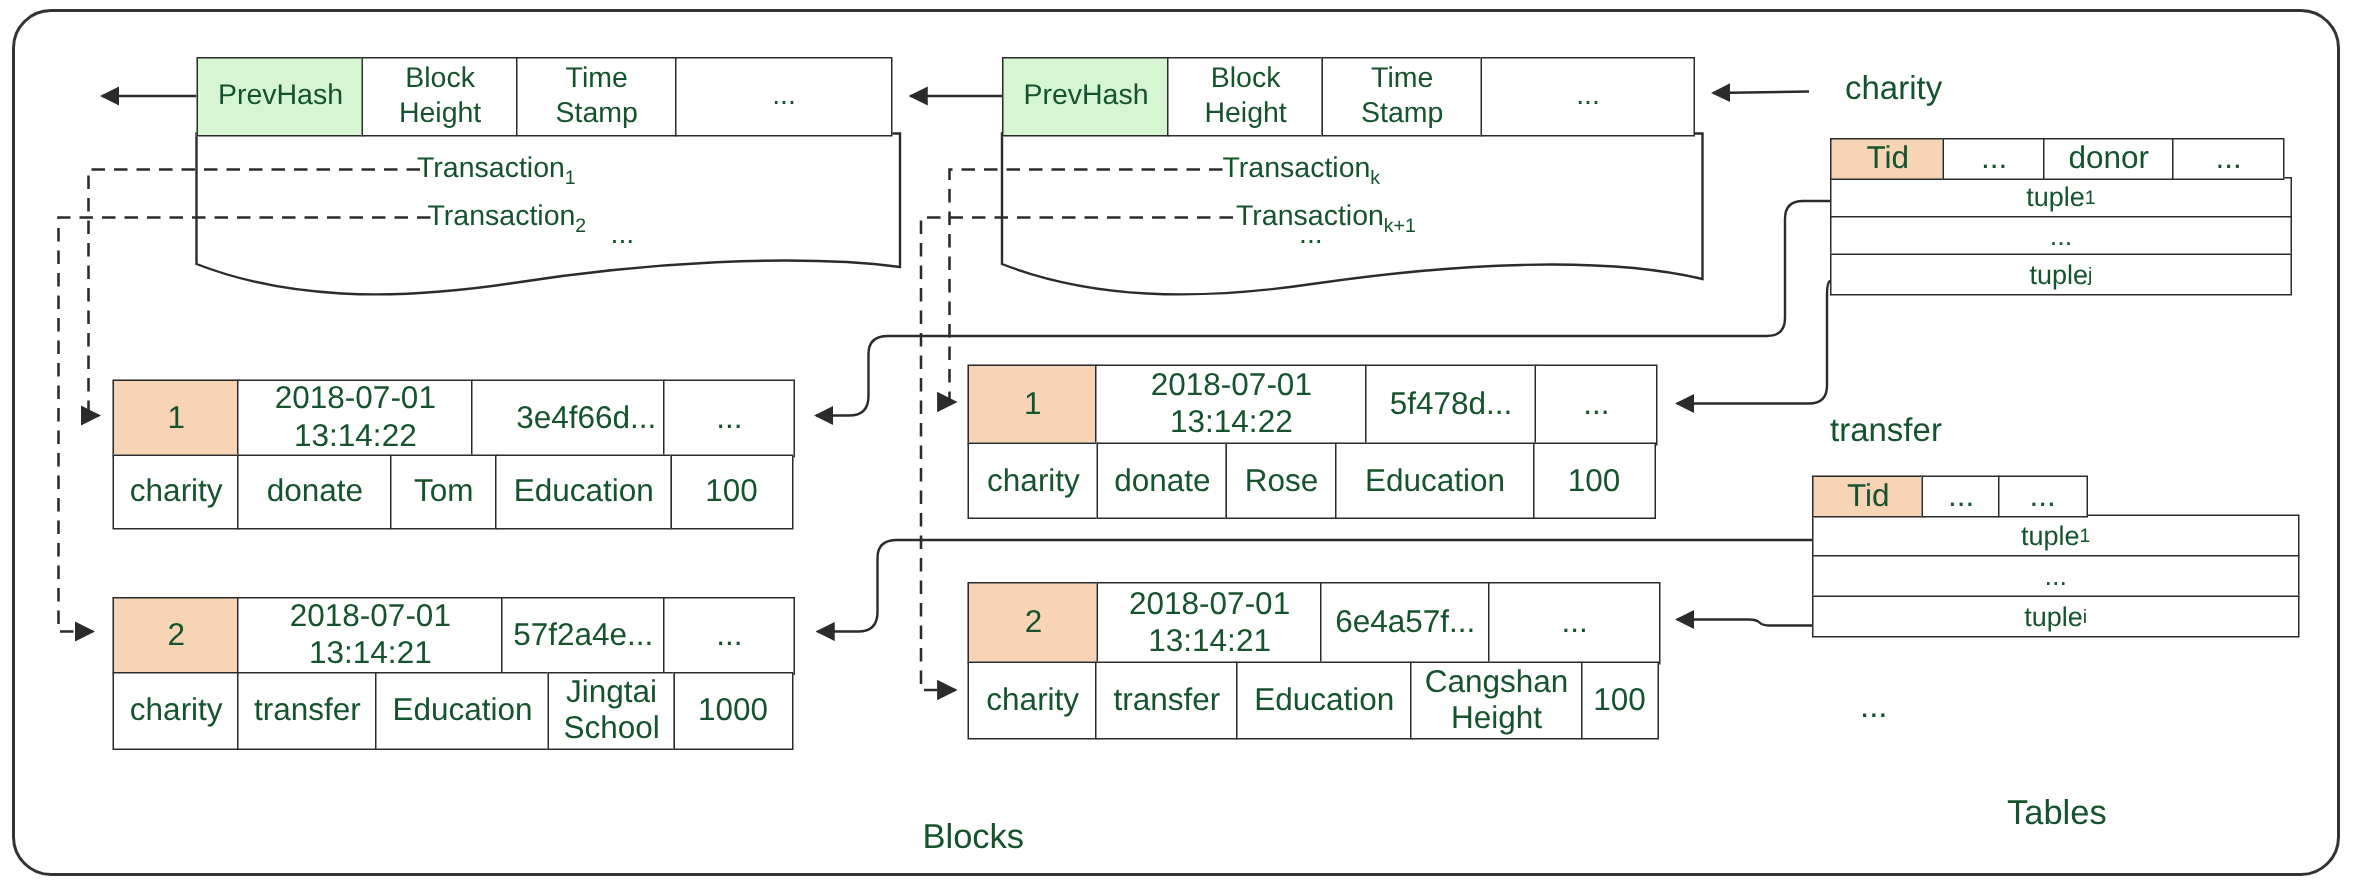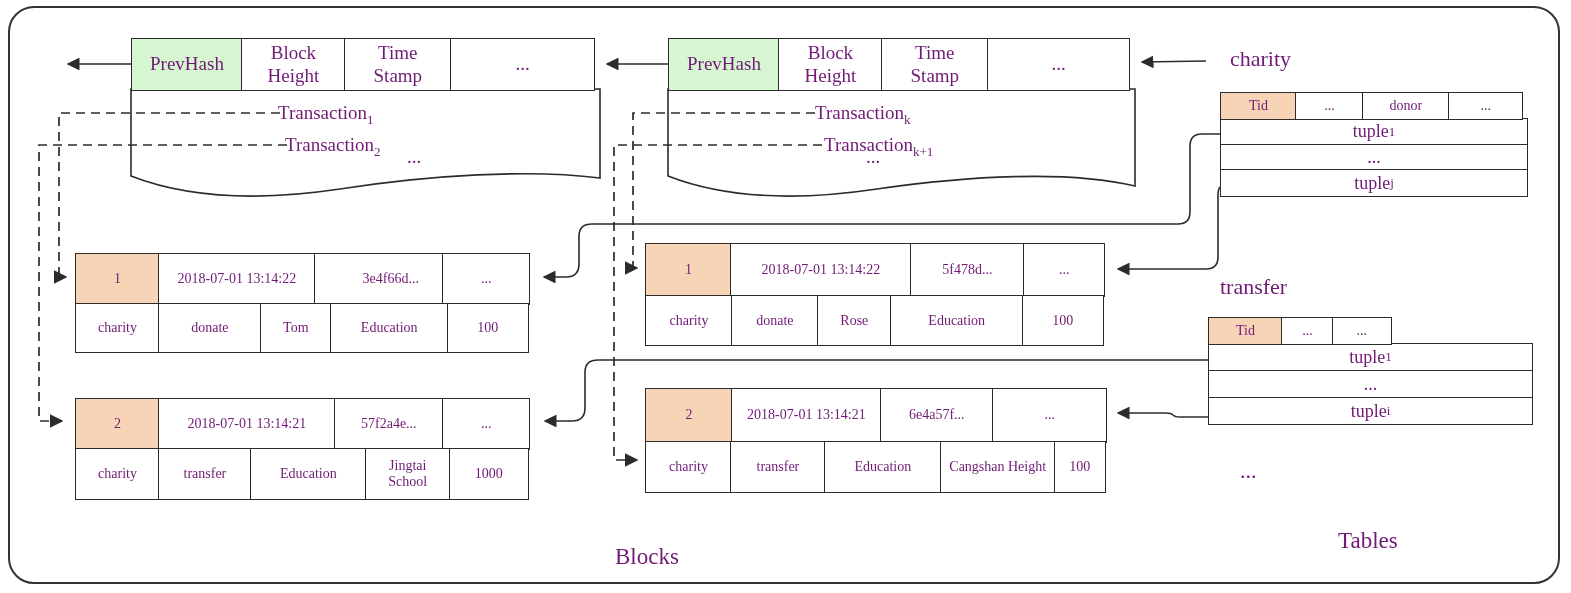--- a/index.html
+++ b/index.html
@@ -1,31 +1,31 @@
 <!DOCTYPE html>
 <html><head>
 <meta charset="utf-8">
 <style>
   html,body{margin:0;padding:0;background:#fff;}
   #canvas{
     position:relative;width:1571px;height:593px;background:#fff;
-    font-family:Liberation Serif, serif;color:#701a75;overflow:hidden;
+    font-family:Liberation Sans, sans-serif;color:#14532d;overflow:hidden;
   }
   #frame{
     position:absolute;left:8px;top:6px;width:1548px;height:574px;
     border:2.5px solid #333;border-radius:26px;
   }
   #wires{position:absolute;left:0;top:0;z-index:1;}
   .abs{position:absolute;z-index:2;}
   .row{display:flex;}
   .row + .row{margin-top:-1.6px;}
   .cell{
     box-sizing:border-box;border:1.6px solid #2b2b2b;background:#fff;
     display:flex;align-items:center;justify-content:center;text-align:center;
-    font-size:14px;line-height:1.18;padding:0 2px;margin-left:-1.6px;
+    font-size:21px;line-height:1.18;padding:0 2px;margin-left:-1.6px;
   }
   .cell:first-child{margin-left:0;}
   .hcell{font-size:19px;padding:0 12px;}
   .green{background:#d6f5d1;}
   .orange{background:#f8d4b6;}
   .trow{
     box-sizing:border-box;border:1.6px solid #2b2b2b;background:#fff;
     display:flex;align-items:center;justify-content:center;text-align:center;
     font-size:18px;margin-top:-1.6px;
   }

